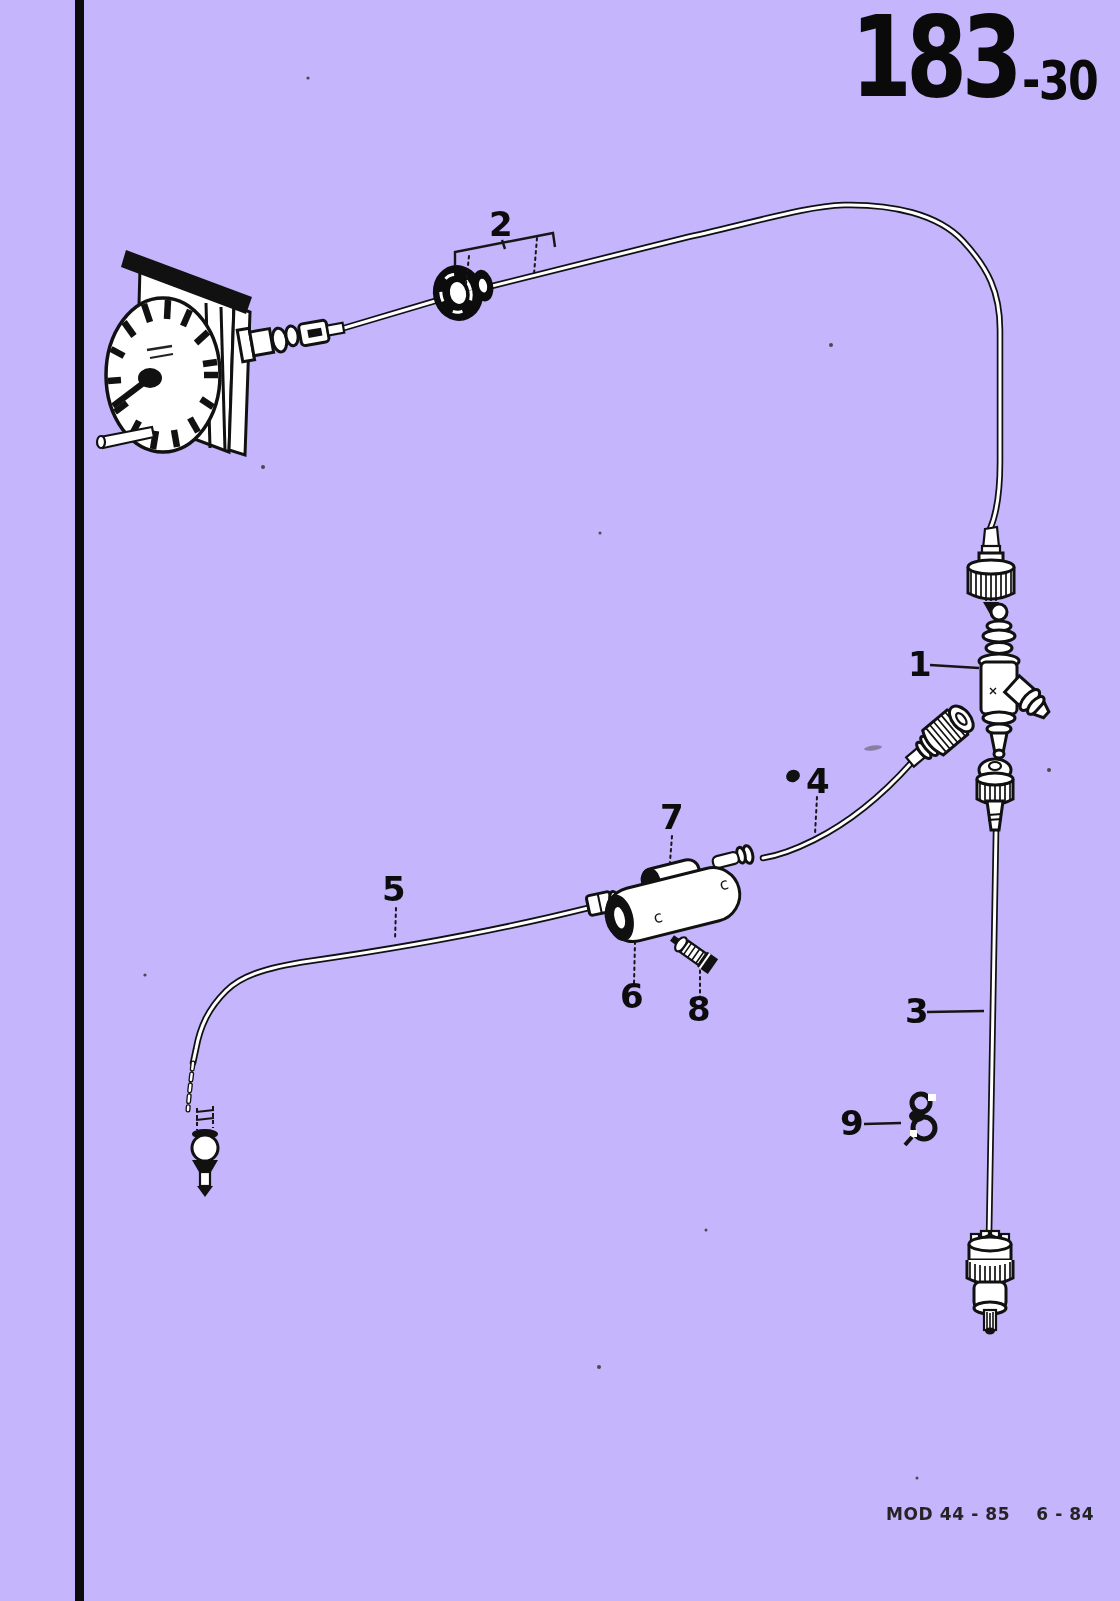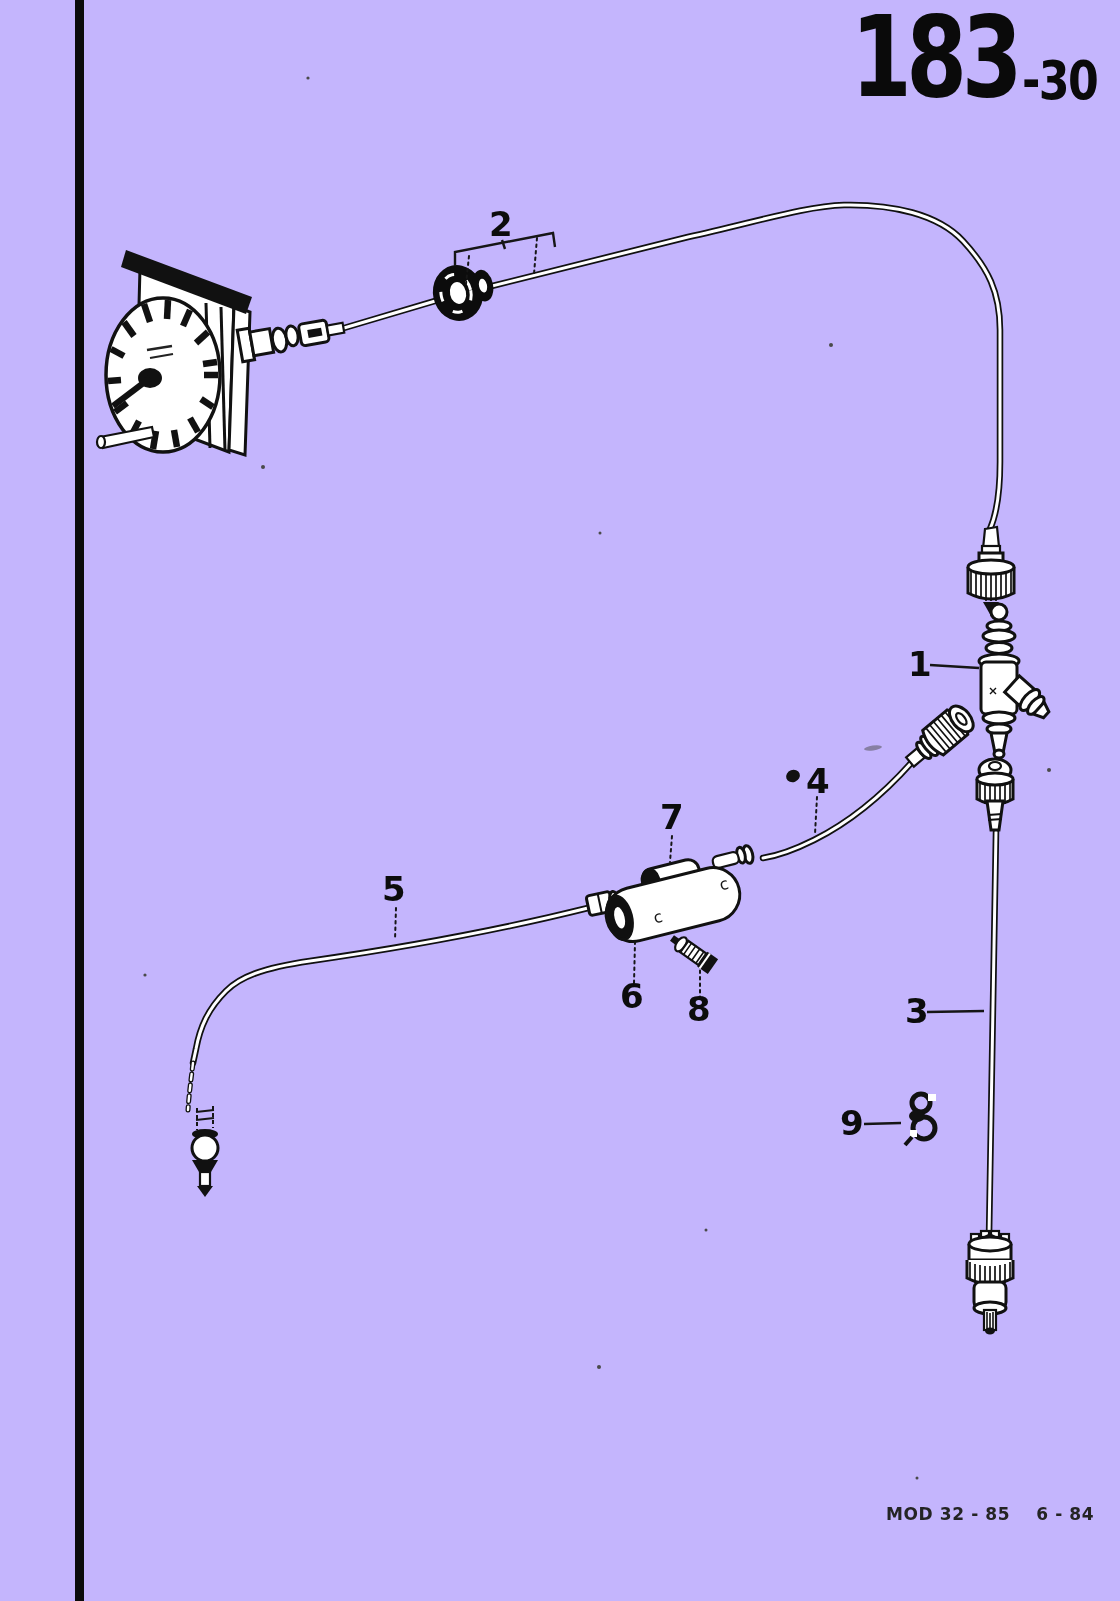--- a/index.html
+++ b/index.html
@@ -295,16 +295,16 @@
     </g>
 
     <g>
       <path class="lead" d="M864,1124 L901,1123"></path>
       <text class="callout" x="840" y="1135">9</text>
     </g>
 
   </svg>
 
   <div class="footer">
-    <span>MOD 32 - 85</span><span class="gap">6 - 84</span>
+    <span>MOD 44 - 85</span><span class="gap">6 - 84</span>
   </div>
 
 </div>
 
 </body></html>

